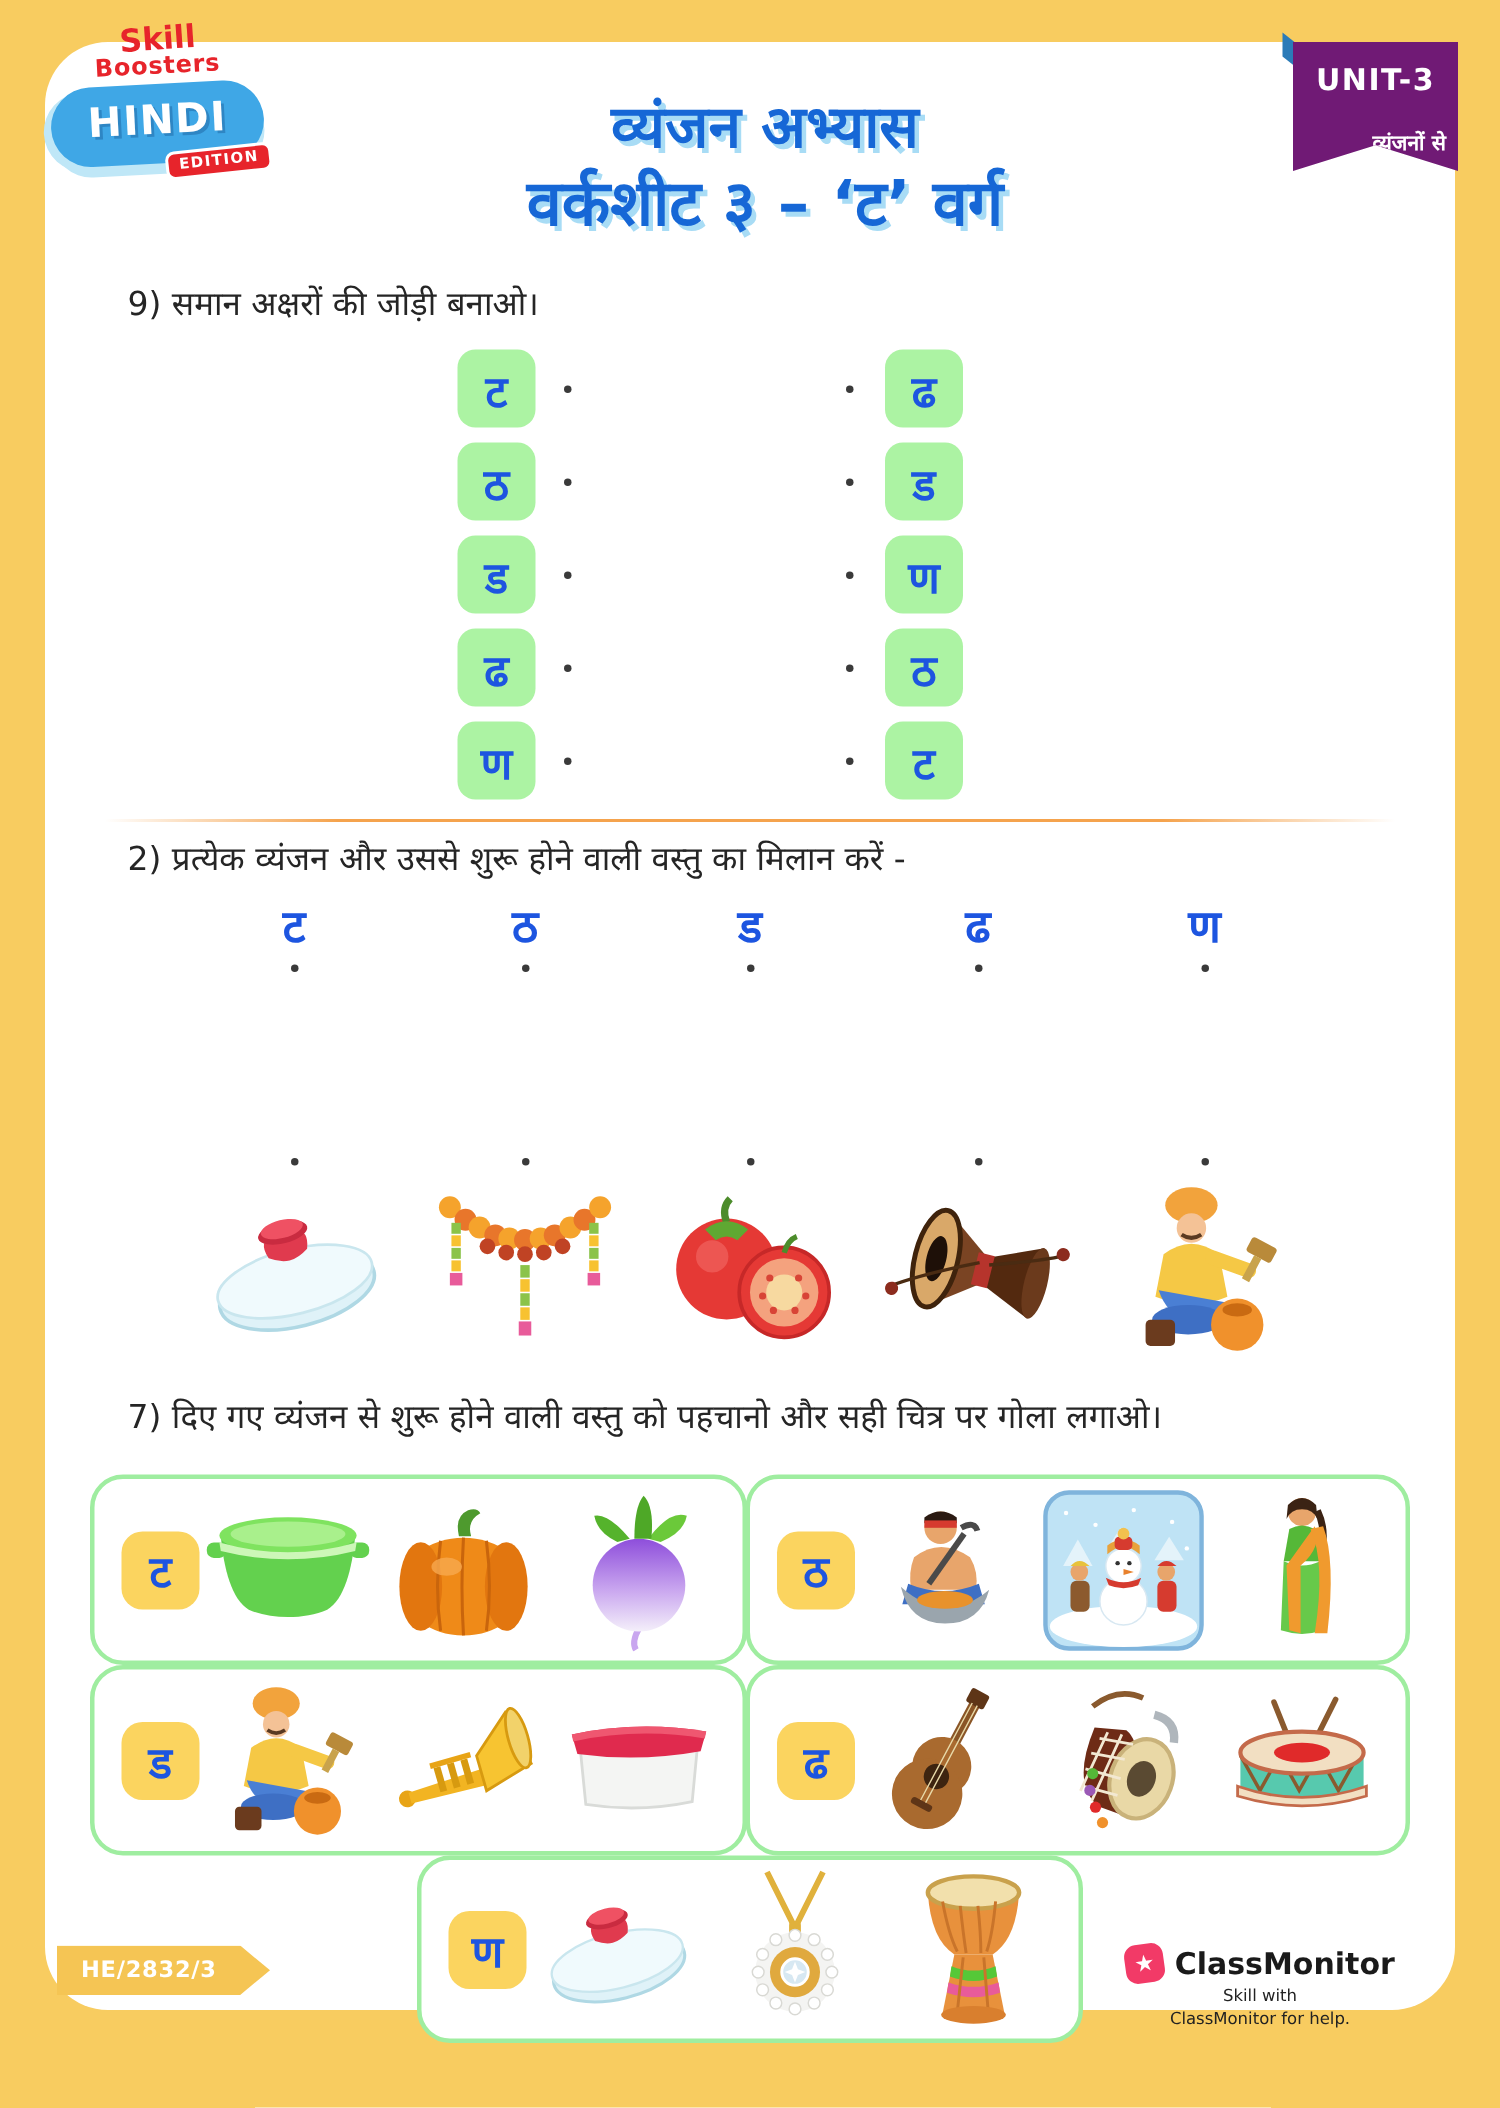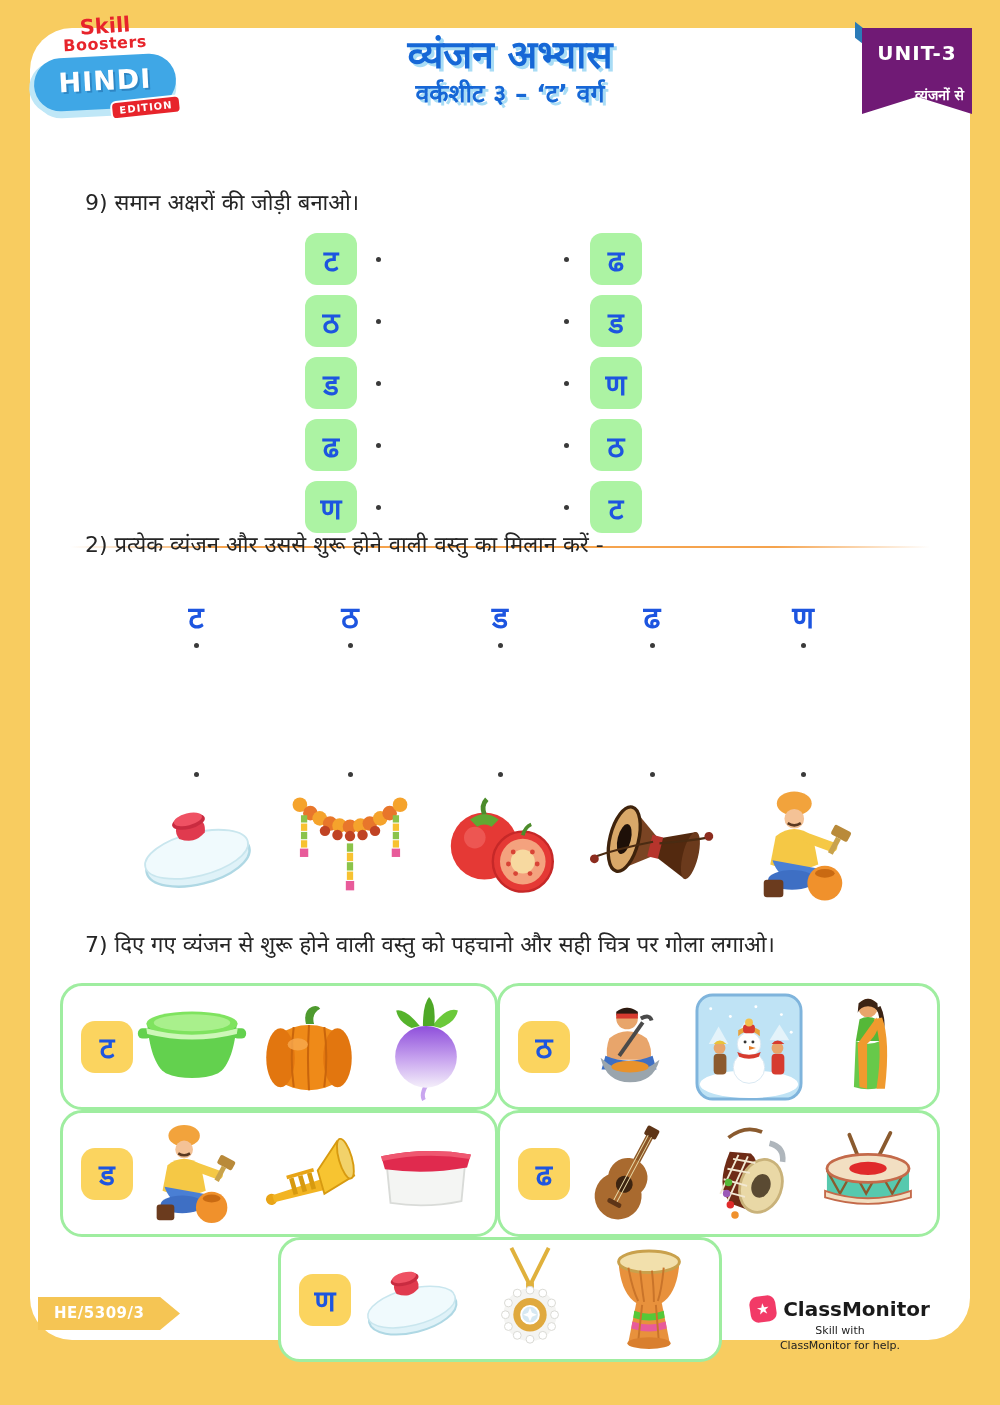--- a/index.html
+++ b/index.html
@@ -23,23 +23,23 @@
   
   .unit-ribbon{
     position:absolute;left:862px;top:28px;width:110px;height:86px;background:#701a75;
     clip-path:polygon(0 0,100% 0,100% 100%,50% 80%,0 100%);
     color:#fff;text-align:center;z-index:6;
   }
   .unit-ribbon .u1{font-size:20px;font-weight:800;letter-spacing:1px;margin-top:13px;}
   .unit-ribbon .u2{font-size:14px;font-weight:600;margin-top:20px;padding-left:45px;}
   .unit-fold{position:absolute;left:855px;top:28px;width:8px;height:16px;background:#2B7BB8;transform:skewY(38deg);transform-origin:top right;z-index:5;}
   
-  .title{position:absolute;left:200px;top:31px;width:620px;text-align:center;color:#1667D6;font-weight:800;line-height:1.22;z-index:2;}
+  .title{position:absolute;left:200px;top:62px;width:620px;text-align:center;color:#1667D6;font-weight:800;line-height:1.22;z-index:2;}
   .title .t1{font-size:39px;text-shadow:3px 3px 0 #A8DCF5;}
-  .title .t2{font-size:25px;text-shadow:3px 3px 0 #A8DCF5;}
+  .title .t2{font-size:42px;text-shadow:3px 3px 0 #A8DCF5;}
   
   .prompt{position:absolute;left:85px;font-size:22px;color:#252525;}
   
   .tile{width:52px;height:52px;border-radius:12px;background:#ACF3A3;color:#1D55E0;
     font-weight:800;font-size:29px;display:flex;align-items:center;justify-content:center;position:absolute;}
   .dot{width:5px;height:5px;background:#3a3a3a;border-radius:50%;position:absolute;}
   .q1-row{position:absolute;left:0;width:1000px;height:52px;}
   .q1-row .tl{left:305px;top:0;}
   .q1-row .dl{left:376px;top:24px;}
   .q1-row .dr{left:564px;top:24px;}
@@ -121,21 +121,21 @@
 </div>
 <div class="q1-row" style="top:481px">
   <div class="tile tl">ण</div>
   <div class="dot dl"></div>
   <div class="dot dr"></div>
   <div class="tile tr">ट</div>
 </div>
 
 <div class="separator"></div>
 
-<div class="prompt" style="top:528px">2) प्रत्येक व्यंजन और उससे शुरू होने वाली वस्तु का मिलान करें -</div>
+<div class="prompt" style="top:556px">2) प्रत्येक व्यंजन और उससे शुरू होने वाली वस्तु का मिलान करें -</div>
 
 <div class="q2-letter" style="left:166px">ट</div>
 <div class="q2-letter" style="left:320px">ठ</div>
 <div class="q2-letter" style="left:470px">ड</div>
 <div class="q2-letter" style="left:622px">ढ</div>
 <div class="q2-letter" style="left:773px">ण</div>
 
 <div class="dot" style="left:194px;top:643px"></div>
 <div class="dot" style="left:348px;top:643px"></div>
 <div class="dot" style="left:498px;top:643px"></div>
@@ -493,21 +493,21 @@
         </g>
         <path d="M32 58 L24 98 L66 98 L58 58 Z" fill="#E8913C"></path>
         <path d="M30 66 q15 6 30 0 l1 7 q-16 6 -32 0Z" fill="#55C838"></path>
         <path d="M28 77 q17 6 34 0 l1 7 q-18 6 -36 0Z" fill="#E85B9A"></path>
         <path d="M38 60 L34 97 M52 60 L55 97" stroke="#C9742A" stroke-width="2"></path>
         <ellipse cx="45" cy="99" rx="22" ry="6" fill="#D97F2E"></ellipse>
       </svg>
     </div>
 </div>
 
-<div class="code-ribbon">HE/5309/3</div>
+<div class="code-ribbon">HE/2832/3</div>
 <div class="cm">
   <div class="cm-row">
     <div class="cm-logo">★</div>
     <div class="cm-name">ClassMonitor</div>
   </div>
   <div class="cm-note">
     <div>Skill with</div>
     <div>ClassMonitor for help.</div>
   </div>
 </div>

